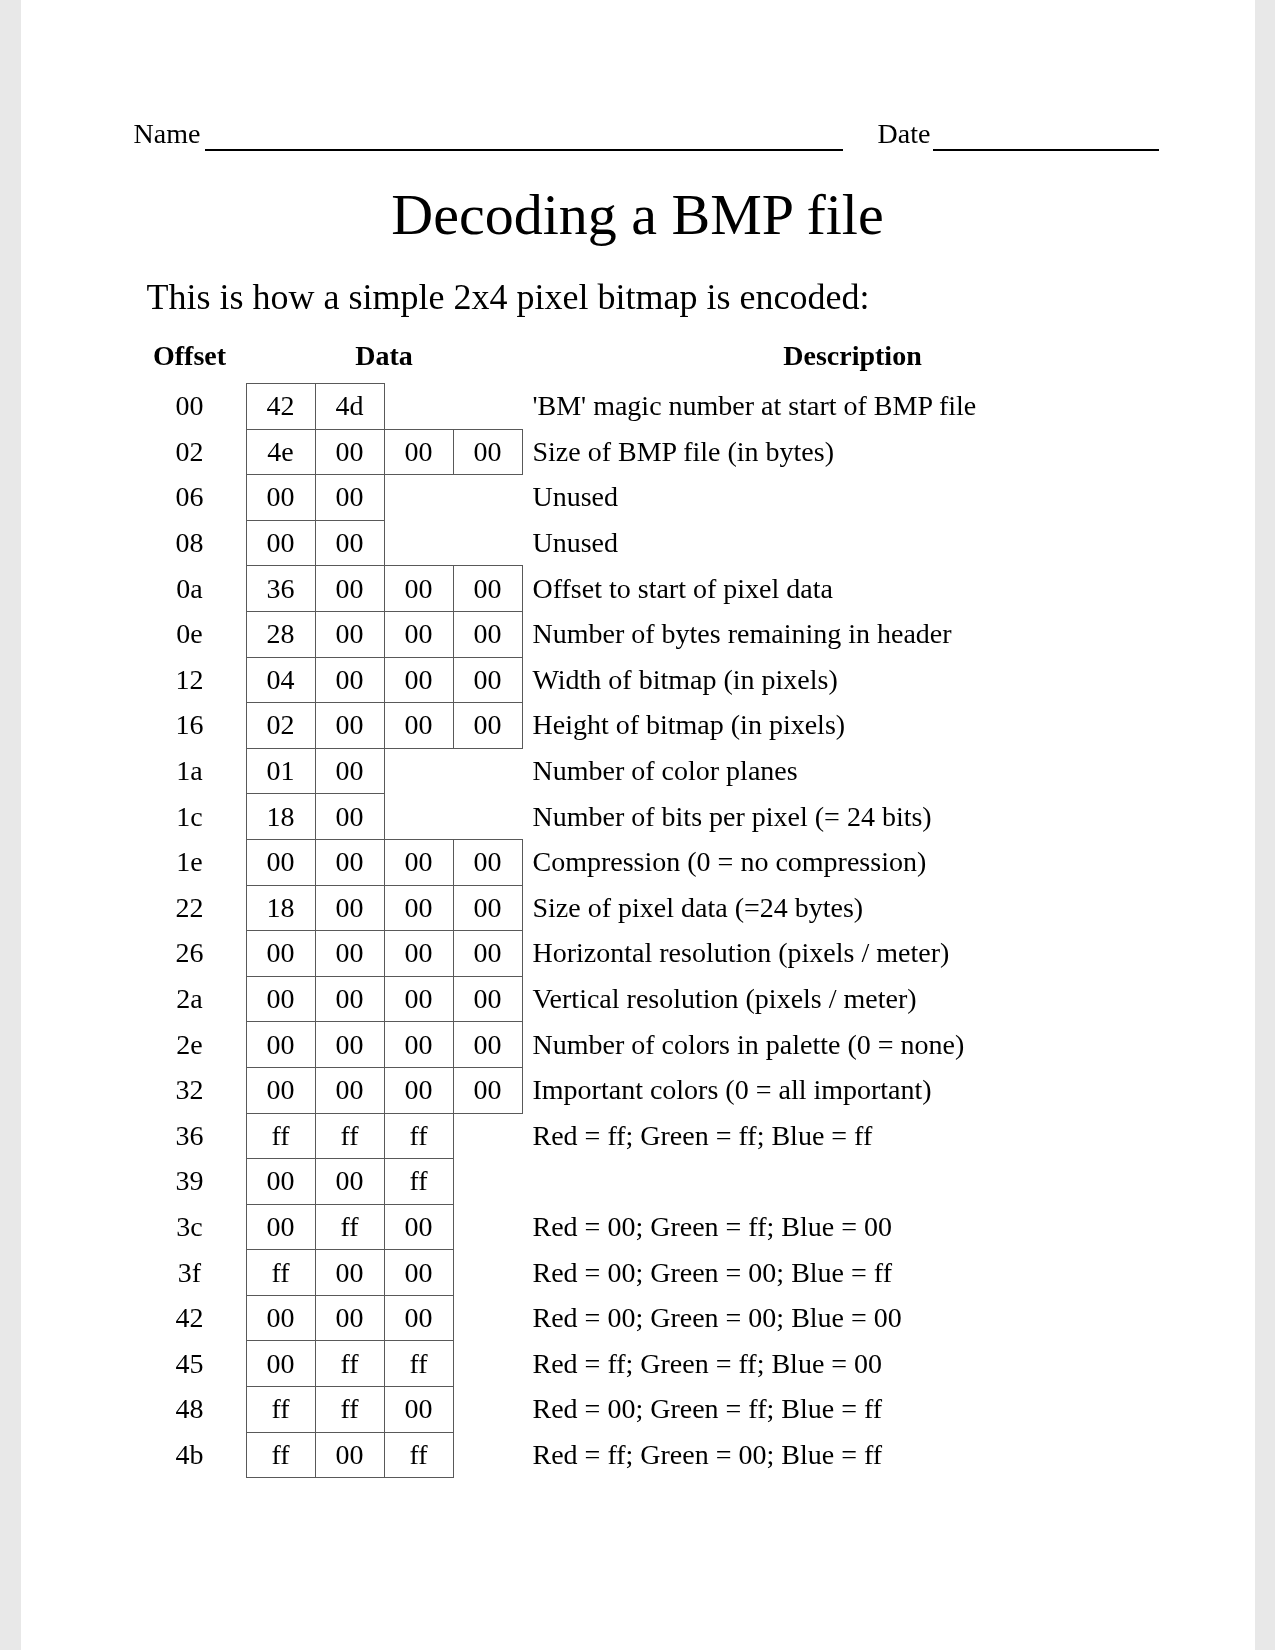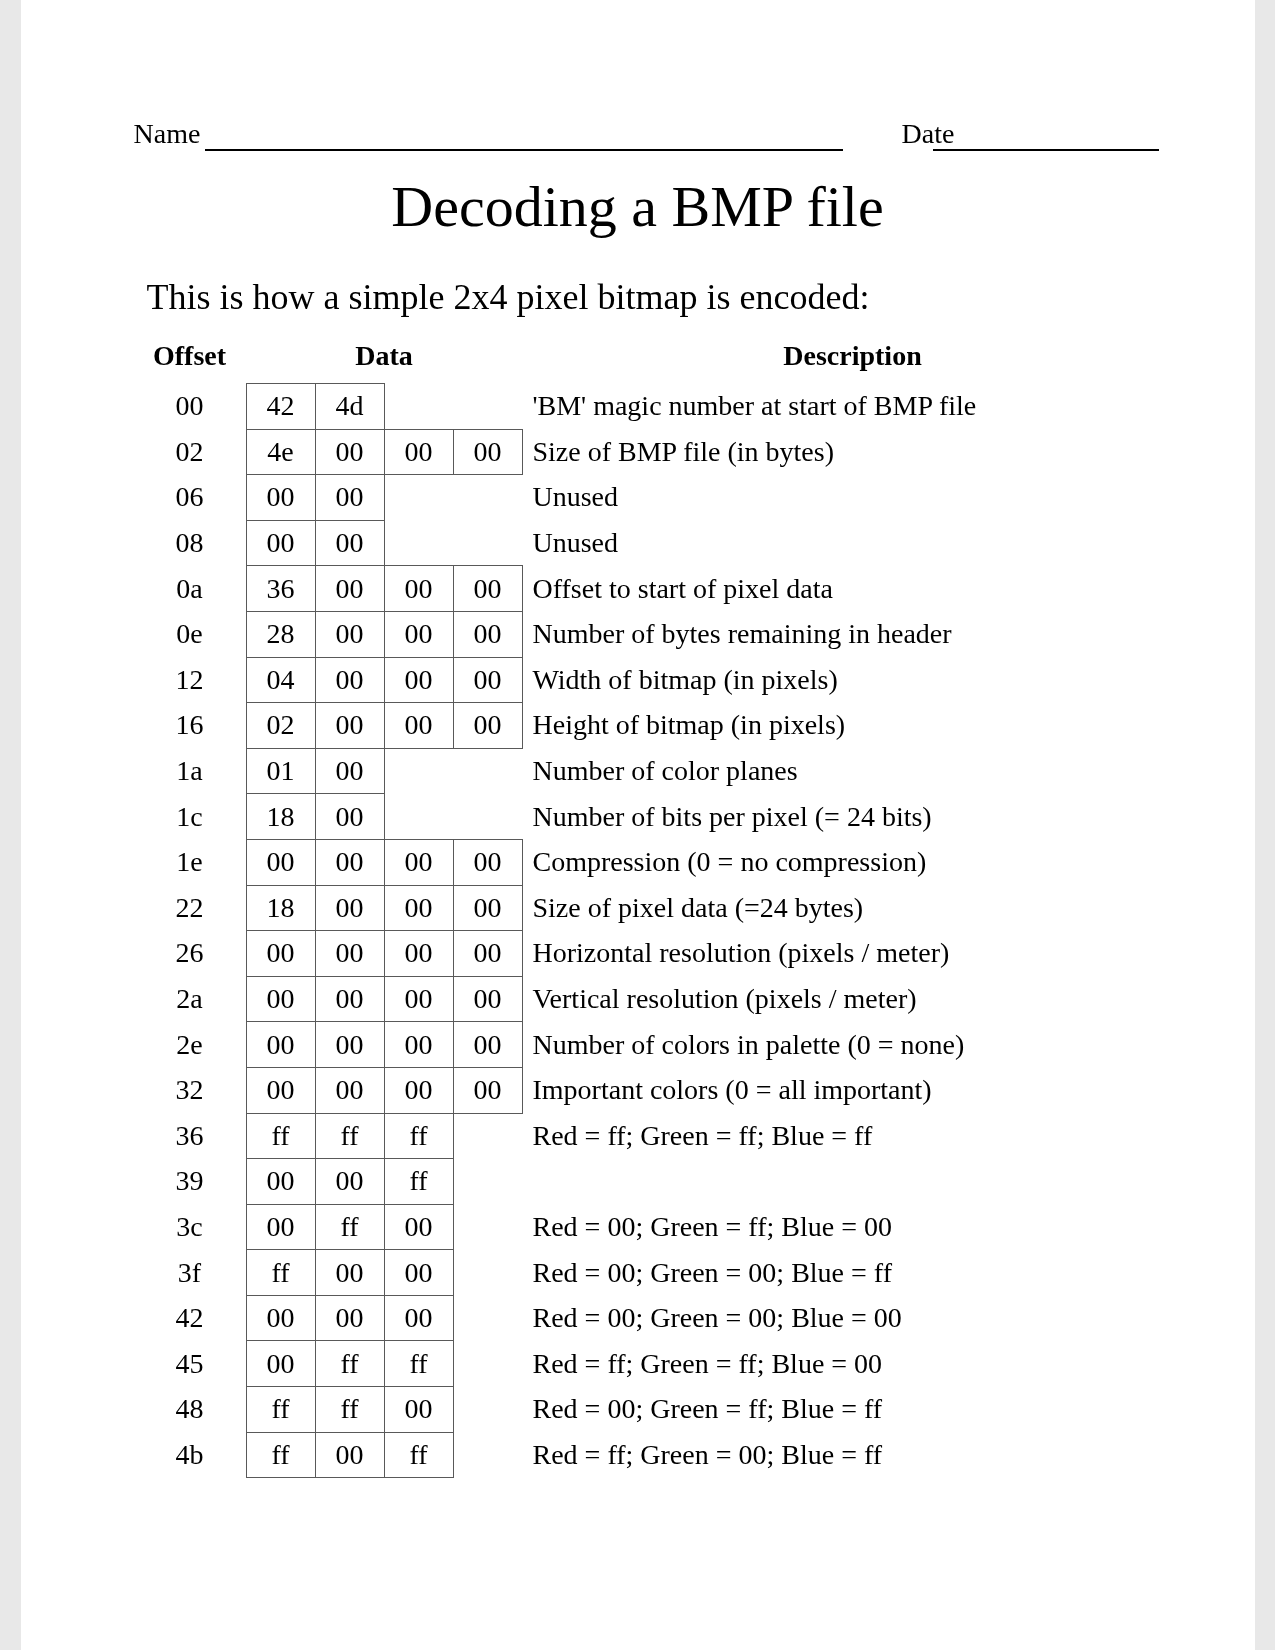--- a/index.html
+++ b/index.html
@@ -16,30 +16,30 @@
     font-family:"Liberation Serif","DejaVu Serif",serif;
     color:var(--ink);
     overflow:hidden;
   }
   
   .fill-label{
     position:absolute;top:119px;
     font-size:28px;line-height:30px;white-space:nowrap;
   }
   .name-label{left:113px;}
-  .date-label{left:857px;margin-left:24px;}
+  .date-label{left:857px;}
   .blank-line{
     position:absolute;top:119px;height:30px;
     border-bottom:2px solid var(--ink);
   }
   .name-blank{left:184px;width:638px;}
   .date-blank{left:912px;width:226px;}
   
   .title{
-    position:absolute;top:169px;left:0;right:0;margin:8px;
+    position:absolute;top:169px;left:0;right:0;margin:16px;
     text-align:center;
     font-size:58px;line-height:60px;font-weight:normal;
   }
   
   .intro{
     position:absolute;top:267px;left:113px;margin:13px;
     font-size:36px;line-height:34px;white-space:nowrap;
   }
   
   .col-header{

